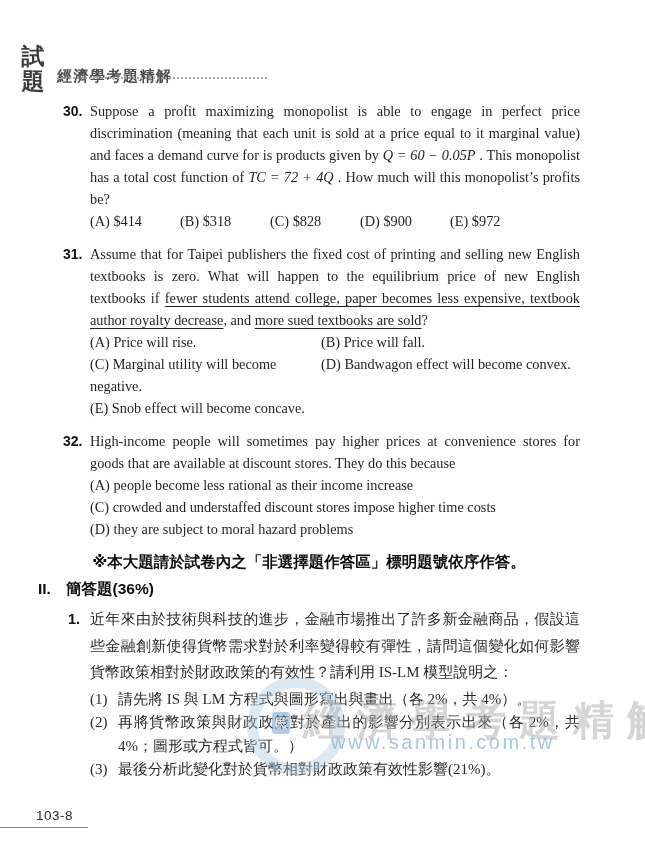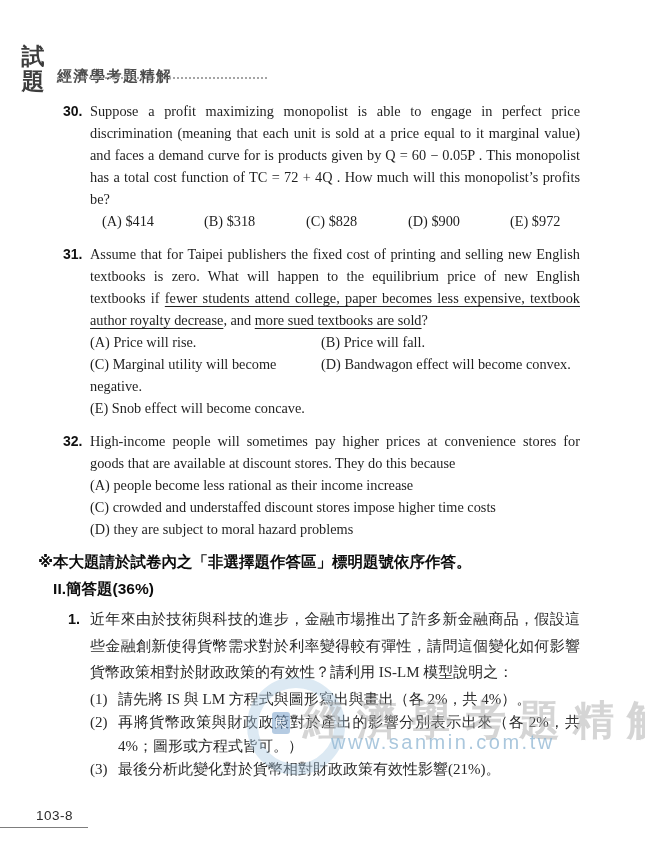--- a/index.html
+++ b/index.html
@@ -26,37 +26,37 @@
   }
   
   .main { position:absolute; left:63px; top:100px; width:517px; }
   .question { display:flex; margin-bottom:11px; }
   .qnum {
     flex:none; width:27px; font-family:"Liberation Sans","DejaVu Sans",sans-serif;
     font-weight:bold; font-size:14px; line-height:22px; color:#111;
   }
   .qbody { flex:1; min-width:0; }
   .para { margin:0; font-size:14.3px; line-height:22px; text-align:justify; }
-  .formula { }
+  .formula { font-style:italic; }
   .u { text-decoration:underline; text-underline-offset:3px; }
   .opt-row5 { display:flex; font-size:14.3px; line-height:22px; }
-  .opt-row5 .opt { width:90px; flex:none;margin-left:12px; }
+  .opt-row5 .opt { width:90px; flex:none; }
   .opt-row5 .opt:last-child { width:auto; }
   .opt-grid { display:grid; grid-template-columns:231px auto; font-size:14.3px; line-height:22px; }
   .opts-stack .opt { font-size:14.3px; line-height:22px; }
   
   .notice {
     margin:3px 0 0 -25px;
     font-family:"Liberation Sans","DejaVu Sans",sans-serif;
-    font-weight:bold; font-size:15.5px; line-height:22px; color:#0d0d0d;
+    font-weight:bold; font-size:15.5px; line-height:22px; color:#0d0d0d;text-align:center;
   }
   .section-head {
     display:flex; margin:5px 0 6px -25px;
     font-family:"Liberation Sans","DejaVu Sans",sans-serif;
-    font-weight:bold; font-size:15.5px; line-height:22px; color:#0d0d0d;text-align:right;
+    font-weight:bold; font-size:15.5px; line-height:22px; color:#0d0d0d;
   }
   .section-label { width:28px; flex:none; }
   .cn-question { display:flex; margin-top:5px; }
   .cn-num {
     flex:none; width:22px; margin-left:5px;
     font-family:"Liberation Sans","DejaVu Sans",sans-serif;
     font-weight:bold; font-size:14.5px; line-height:26px; color:#111;
   }
   .cn-body { flex:1; min-width:0; font-size:15px; color:#2a2a2a; }
   .cn-para { margin:0 0 2px 0; line-height:26.5px; text-align:justify; }

